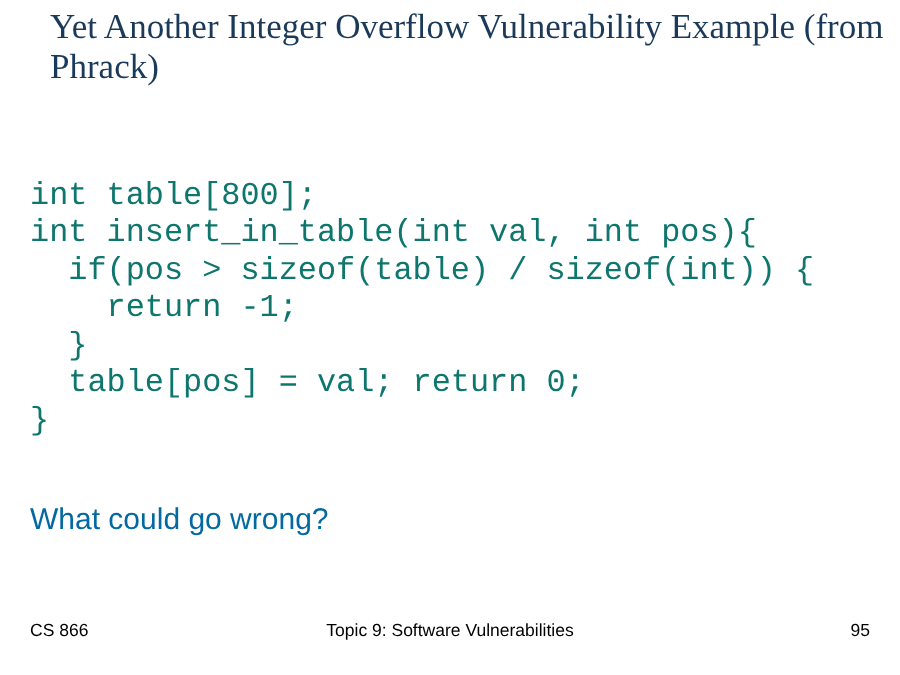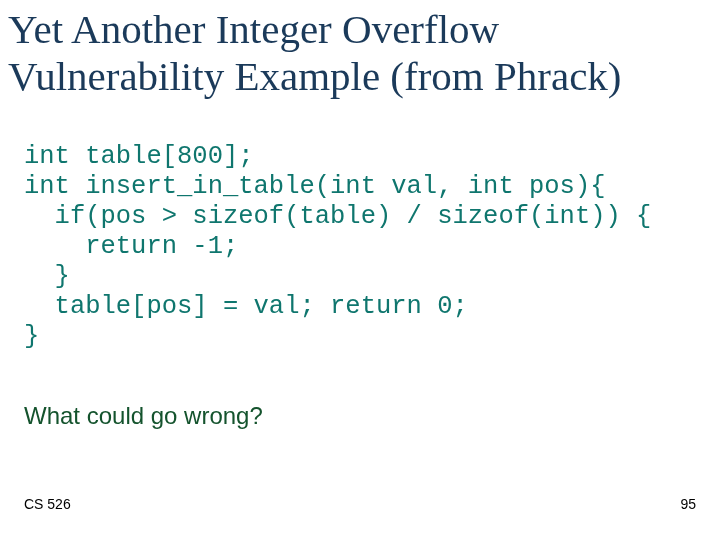--- a/index.html
+++ b/index.html
@@ -13,45 +13,45 @@
     position: relative;
   }
   .slide {
     position: relative;
     width: 720px;
     height: 540px;
     box-sizing: border-box;
   }
   .title {
     position: absolute;
-    left: 8px;
+    left: 40px;
     top: 6px;
     width: 670px;
     color: #1b3a5a;
-    font-size: 41px;
+    font-size: 28px;
     line-height: 1.15;
     font-weight: 400;
     font-family: Georgia, 'Times New Roman', serif;
   }
   .code {
     position: absolute;
     left: 24px;
     top: 142px;
     width: 672px;
     color: #0f766e;
     font-family: "Courier New", Courier, monospace;
     font-size: 25.5px;
     line-height: 1.18;
     white-space: pre;
   }
   .question {
     position: absolute;
     left: 24px;
     top: 402px;
-    color: #14532d;
+    color: #0369a1;
     font-size: 24px;
     font-family: Arial, Helvetica, sans-serif;
   }
   .footer-left {
     position: absolute;
     left: 24px;
     bottom: 28px;
     color: #000000;
     font-size: 14px;
     font-family: Arial, Helvetica, sans-serif;
@@ -81,15 +81,16 @@
 <div class="slide">
   <div class="title">Yet Another Integer Overflow Vulnerability Example (from Phrack)</div>
   <div class="code">int table[800];
 int insert_in_table(int val, int pos){
   if(pos &gt; sizeof(table) / sizeof(int)) {
     return -1;
   }
   table[pos] = val; return 0;
 }</div>
   <div class="question">What could go wrong?</div>
-  <div class="footer-left">CS 526</div>
+  <div class="footer-left">CS 866</div>
+  <div class="footer-center">Topic 9: Software Vulnerabilities</div>
   <div class="footer-right">95</div>
 </div>
 
 </body></html>

